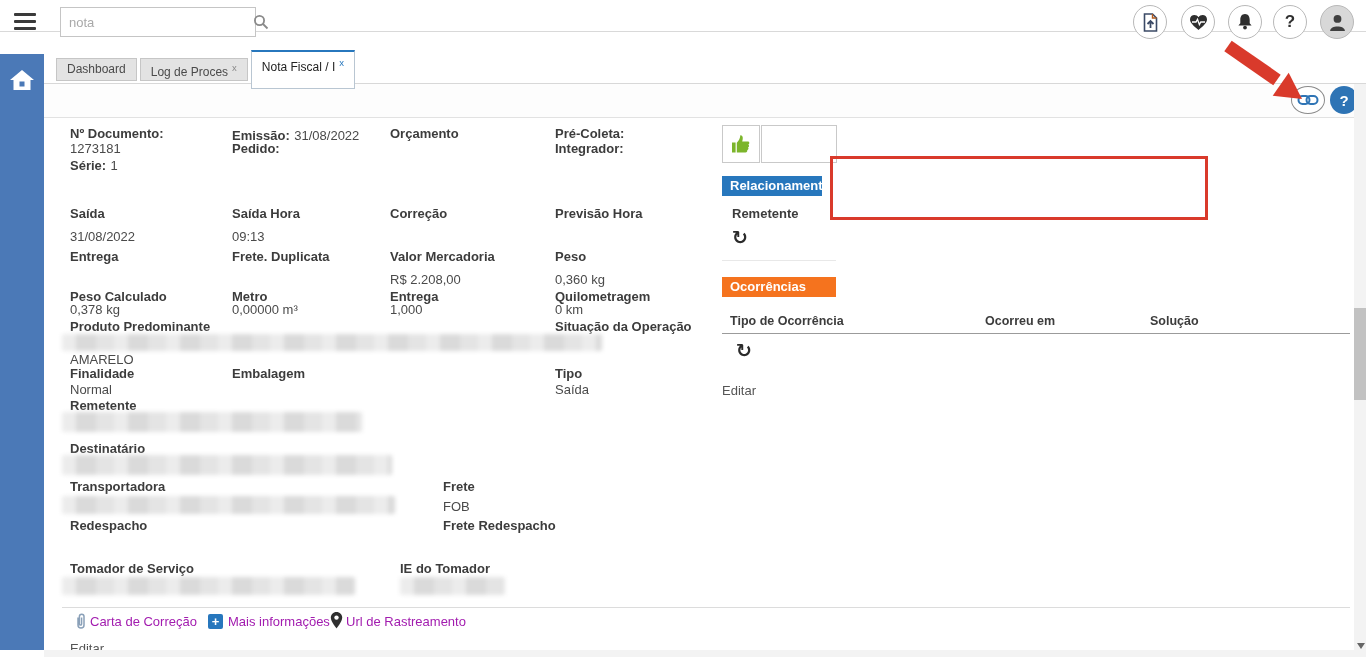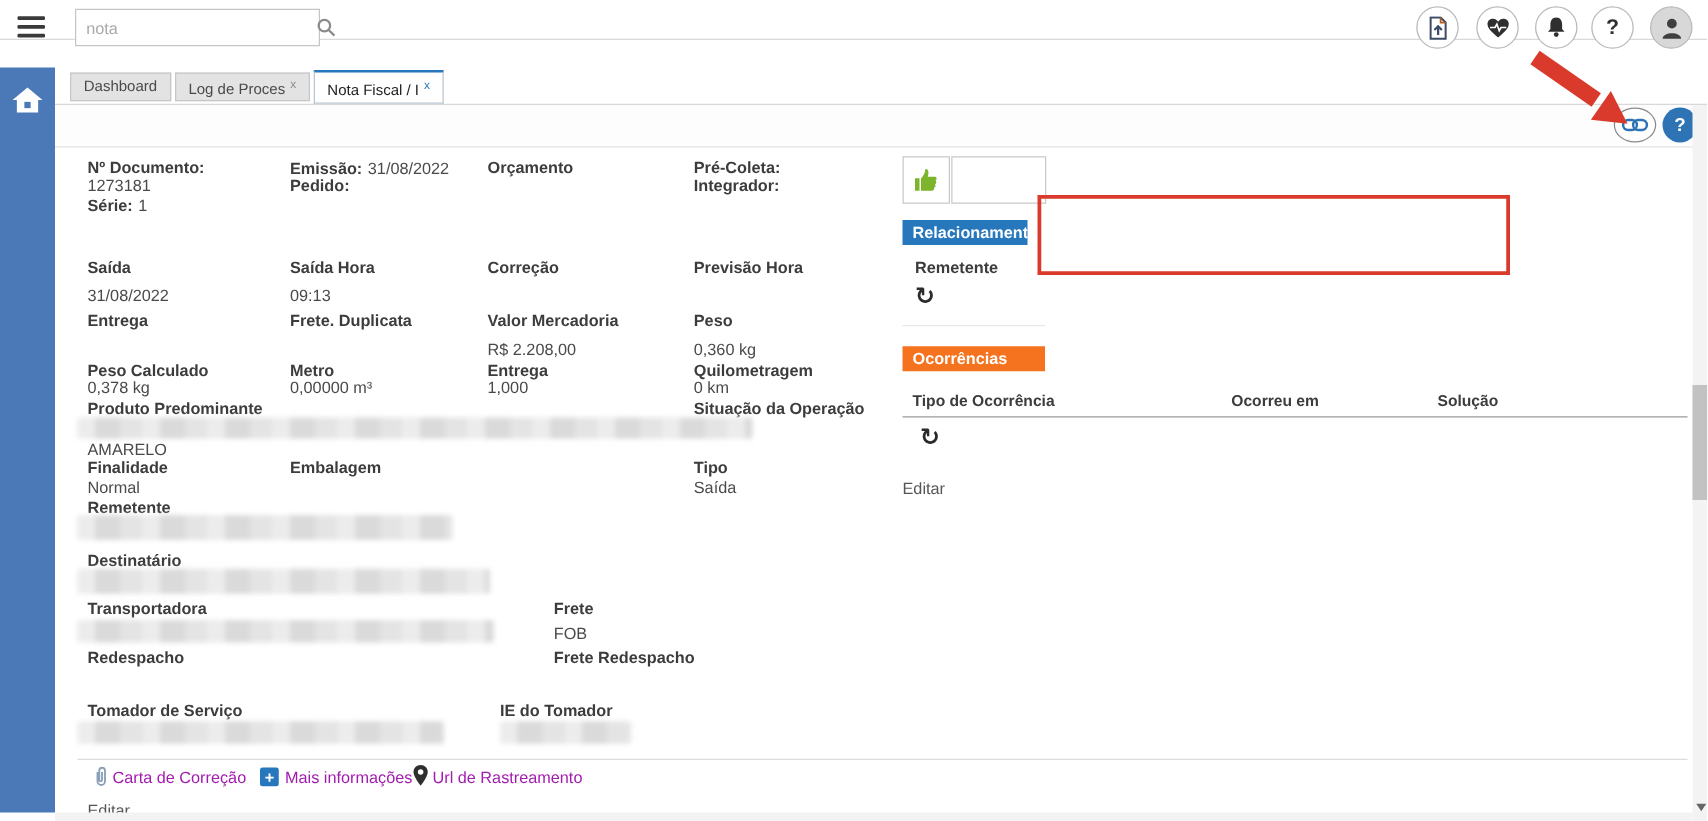--- a/index.html
+++ b/index.html
@@ -27,21 +27,21 @@
   .qmark{font-size:17px;font-weight:bold;color:#2f2f2f;}
 
   
   .sidebar{position:absolute;left:0;top:54px;width:44px;height:596px;background:var(--sidebar-blue);z-index:2;}
   .home-ic{margin:14px auto 0;width:26px;height:24px;display:block;cursor:pointer;}
 
   
   .tabbar{position:absolute;left:56px;top:56px;height:27px;display:flex;align-items:center;z-index:3;}
   .tab{height:23px;background:#e3e3e3;border:1px solid #c6c6c6;margin-right:3px;padding:3px 10px 0 10px;font-size:12px;color:#4a4a4a;cursor:pointer;position:relative;}
   .tab .x{font-size:9.5px;color:#8a8a8a;vertical-align:super;margin-left:4px;cursor:pointer;}
-  .tab.active{height:27px;background:#fff;border:1px solid #b9c6d2;border-top:2px solid var(--accent-blue);color:#222;padding-top:5px;}
+  .tab.active{height:39px;background:#fff;border:1px solid #b9c6d2;border-top:2px solid var(--accent-blue);color:#222;padding-top:5px;}
   .tab.active .x{color:var(--accent-blue);}
 
   
   .toolbar{position:absolute;left:44px;top:83px;width:1322px;height:35px;background:#fdfdfd;border-top:1px solid #d8d8d8;border-bottom:1px solid #e2e2e2;z-index:2;}
   .ellipse-btn{position:absolute;left:1291px;top:86px;width:34px;height:28px;border-radius:50%;border:1.5px solid #8a8a8a;background:#fff;display:flex;align-items:center;justify-content:center;cursor:pointer;z-index:4;}
   .help-btn{position:absolute;left:1330px;top:86px;width:28px;height:28px;border-radius:50%;background:var(--help-blue);color:#fff;display:flex;align-items:center;justify-content:center;font-weight:bold;font-size:15px;cursor:pointer;z-index:4;}
 
   
   .bar{position:absolute;height:20px;color:#fff;font-size:13px;font-weight:bold;line-height:20px;padding-left:8px;}
   .bar.teal{background:var(--accent-teal);}

